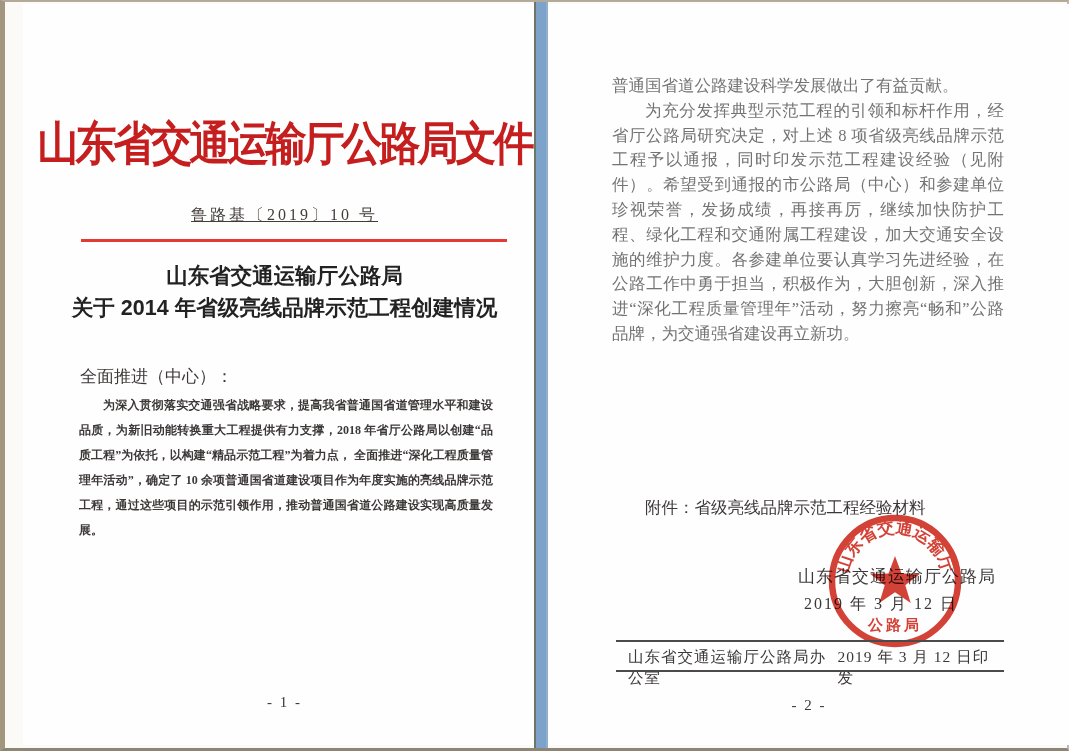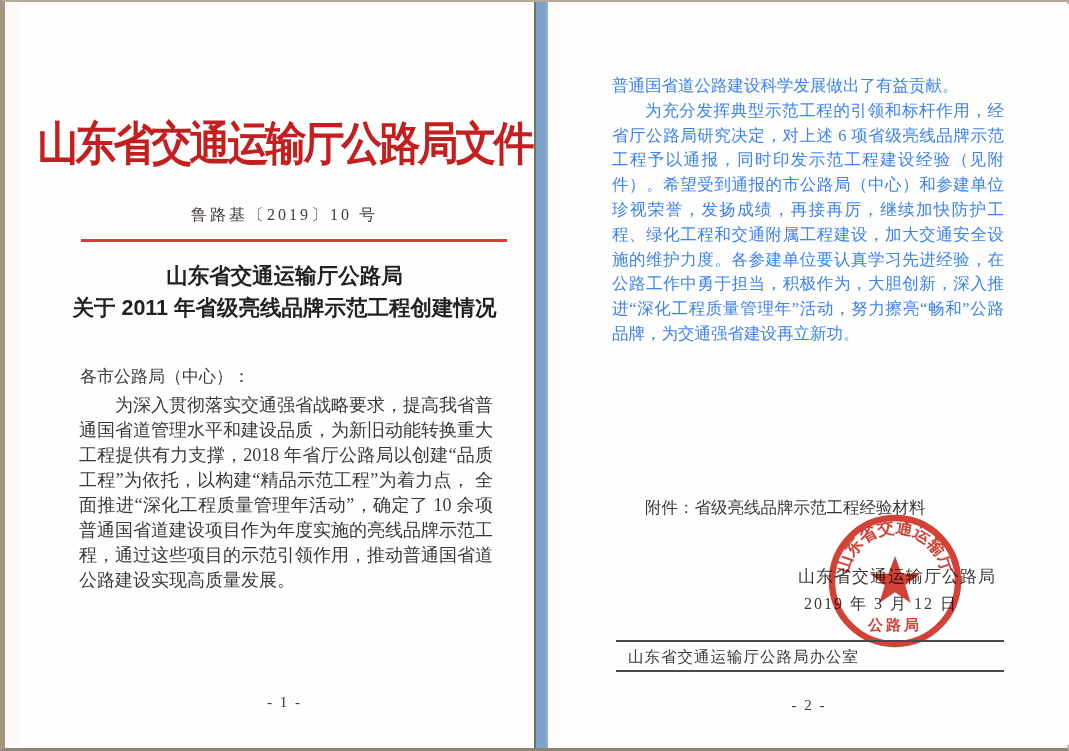--- a/index.html
+++ b/index.html
@@ -20,35 +20,35 @@
     background:linear-gradient(90deg,#6e7466 0 2px,#7ea3cb 2px 12px,#90aecd 12px);}
   .abs{position:absolute;}
   
   .red-head{
     left:0;right:0;top:112px;text-align:center;
     color:#c51e1e;font-weight:bold;font-size:41px;letter-spacing:-3px;
     font-family:"Liberation Serif","DejaVu Serif",serif;
     transform:scaleY(1.12);
   }
   .doc-num{left:0;right:0;top:201px;text-align:center;
-    color:#423c3a;font-size:16px;letter-spacing:3px;}
+    color:#423c3a;font-size:16px;letter-spacing:3px;text-decoration:underline;}
   .red-rule{left:58px;width:426px;top:235px;height:3px;background:#e23b33;}
   .doc-title{left:20px;right:20px;top:256px;text-align:center;
     color:#222;font-weight:bold;font-size:21.5px;line-height:32px;
     font-family:"Liberation Sans","DejaVu Sans",sans-serif;}
   .saluto{left:57px;top:361px;font-size:17px;color:#3c3838;}
-  .body1{left:56px;width:414px;top:389px;font-size:18px;line-height:25px;
-    color:#3c3838;text-align:justify;}
+  .body1{left:56px;width:414px;top:389px;font-size:12px;line-height:25px;
+    color:#3c3838;text-align:justify;font-weight:bold;}
   .body1 p,.body2 p{margin:0;text-indent:2em;}
   p.no-indent{text-indent:0;}
   .pagenum{left:0;right:0;text-align:center;font-size:15px;color:#3c3838;letter-spacing:2px;}
   .pn1{top:690px;}
   
   .body2{left:64px;width:392px;top:70px;font-size:16.5px;line-height:24.8px;
-    color:#3b82f6;text-align:justify;}
+    color:#737373;text-align:justify;}
   .attach{left:64px;top:493px;font-size:16.5px;color:#3c3838;text-indent:2em;}
   .sig-org{left:250px;top:561px;font-size:17px;color:#3c3838;letter-spacing:1px;}
   .sig-date{left:256px;top:590px;font-size:16px;color:#3c3838;letter-spacing:2px;}
   .seal{left:272px;top:500px;width:150px;height:150px;
     mix-blend-mode:multiply;opacity:0.92;pointer-events:none;}
   .f-rule{left:68px;width:388px;height:2px;background:#4a4a4a;}
   .fr1{top:636px;}
   .fr2{top:666px;}
   .f-row{left:68px;width:388px;top:643px;display:flex;justify-content:space-between;
     font-size:15.5px;color:#3c3838;}
@@ -60,35 +60,35 @@
 <body>
 
 <div class="canvas">
 
   <div class="page page-left">
     <div class="abs red-head">山东省交通运输厅公路局文件</div>
     <div class="abs doc-num">鲁路基〔2019〕10 号</div>
     <div class="abs red-rule"></div>
     <div class="abs doc-title">
       <div>山东省交通运输厅公路局</div>
-      <div>关于 2011 年省级亮线品牌示范工程创建情况</div>
+      <div>关于 2014 年省级亮线品牌示范工程创建情况</div>
     </div>
-    <div class="abs saluto">各市公路局（中心）：</div>
+    <div class="abs saluto">全面推进（中心）：</div>
     <div class="abs body1">
       <p>为深入贯彻落实交通强省战略要求，提高我省普通国省道管理水平和建设品质，为新旧动能转换重大工程提供有力支撑，2018 年省厅公路局以创建“品质工程”为依托，以构建“精品示范工程”为着力点， 全面推进“深化工程质量管理年活动”，确定了 10 余项普通国省道建设项目作为年度实施的亮线品牌示范工程，通过这些项目的示范引领作用，推动普通国省道公路建设实现高质量发展。</p>
     </div>
     <div class="abs pagenum pn1">- 1 -</div>
   </div>
 
   <div class="strip"></div>
 
   <div class="page page-right">
     <div class="abs body2">
       <p class="no-indent">普通国省道公路建设科学发展做出了有益贡献。</p>
-      <p>为充分发挥典型示范工程的引领和标杆作用，经省厅公路局研究决定，对上述 6 项省级亮线品牌示范工程予以通报，同时印发示范工程建设经验（见附件）。希望受到通报的市公路局（中心）和参建单位珍视荣誉，发扬成绩，再接再厉，继续加快防护工程、绿化工程和交通附属工程建设，加大交通安全设施的维护力度。各参建单位要认真学习先进经验，在公路工作中勇于担当，积极作为，大胆创新，深入推进“深化工程质量管理年”活动，努力擦亮“畅和”公路品牌，为交通强省建设再立新功。</p>
+      <p>为充分发挥典型示范工程的引领和标杆作用，经省厅公路局研究决定，对上述 8 项省级亮线品牌示范工程予以通报，同时印发示范工程建设经验（见附件）。希望受到通报的市公路局（中心）和参建单位珍视荣誉，发扬成绩，再接再厉，继续加快防护工程、绿化工程和交通附属工程建设，加大交通安全设施的维护力度。各参建单位要认真学习先进经验，在公路工作中勇于担当，积极作为，大胆创新，深入推进“深化工程质量管理年”活动，努力擦亮“畅和”公路品牌，为交通强省建设再立新功。</p>
     </div>
     <div class="abs attach">附件：省级亮线品牌示范工程经验材料</div>
 
     <div class="abs sig-org">山东省交通运输厅公路局</div>
     <div class="abs sig-date">2019 年 3 月 12 日</div>
 
     <svg class="abs seal" viewBox="0 0 150 150">
       <circle cx="75" cy="77" r="63" fill="none" stroke="#cf3226" stroke-width="6.5"></circle>
       <polygon fill="#cf3226" points="75,52 81.5,69.5 100,69.8 85.3,81.2 90.7,99 75,88.3 59.3,99 64.7,81.2 50,69.8 68.5,69.5"></polygon>
       <defs>
@@ -96,18 +96,19 @@
       </defs>
       <text font-size="17" font-weight="bold" fill="#cf3226" font-family="Liberation Serif, DejaVu Serif, serif">
         <textPath href="#sealArc" startOffset="50%" text-anchor="middle">山东省交通运输厅</textPath>
       </text>
       <text x="75" y="126" text-anchor="middle" font-size="15" font-weight="bold" letter-spacing="3" fill="#cf3226" font-family="Liberation Serif, DejaVu Serif, serif">公路局</text>
     </svg>
 
     <div class="abs f-rule fr1"></div>
     <div class="abs f-row">
       <span class="f-office">山东省交通运输厅公路局办公室</span>
+      <span class="f-print">2019 年 3 月 12 日印发</span>
     </div>
     <div class="abs f-rule fr2"></div>
     <div class="abs pagenum pn2">- 2 -</div>
   </div>
 
 </div>
 
 </body></html>

